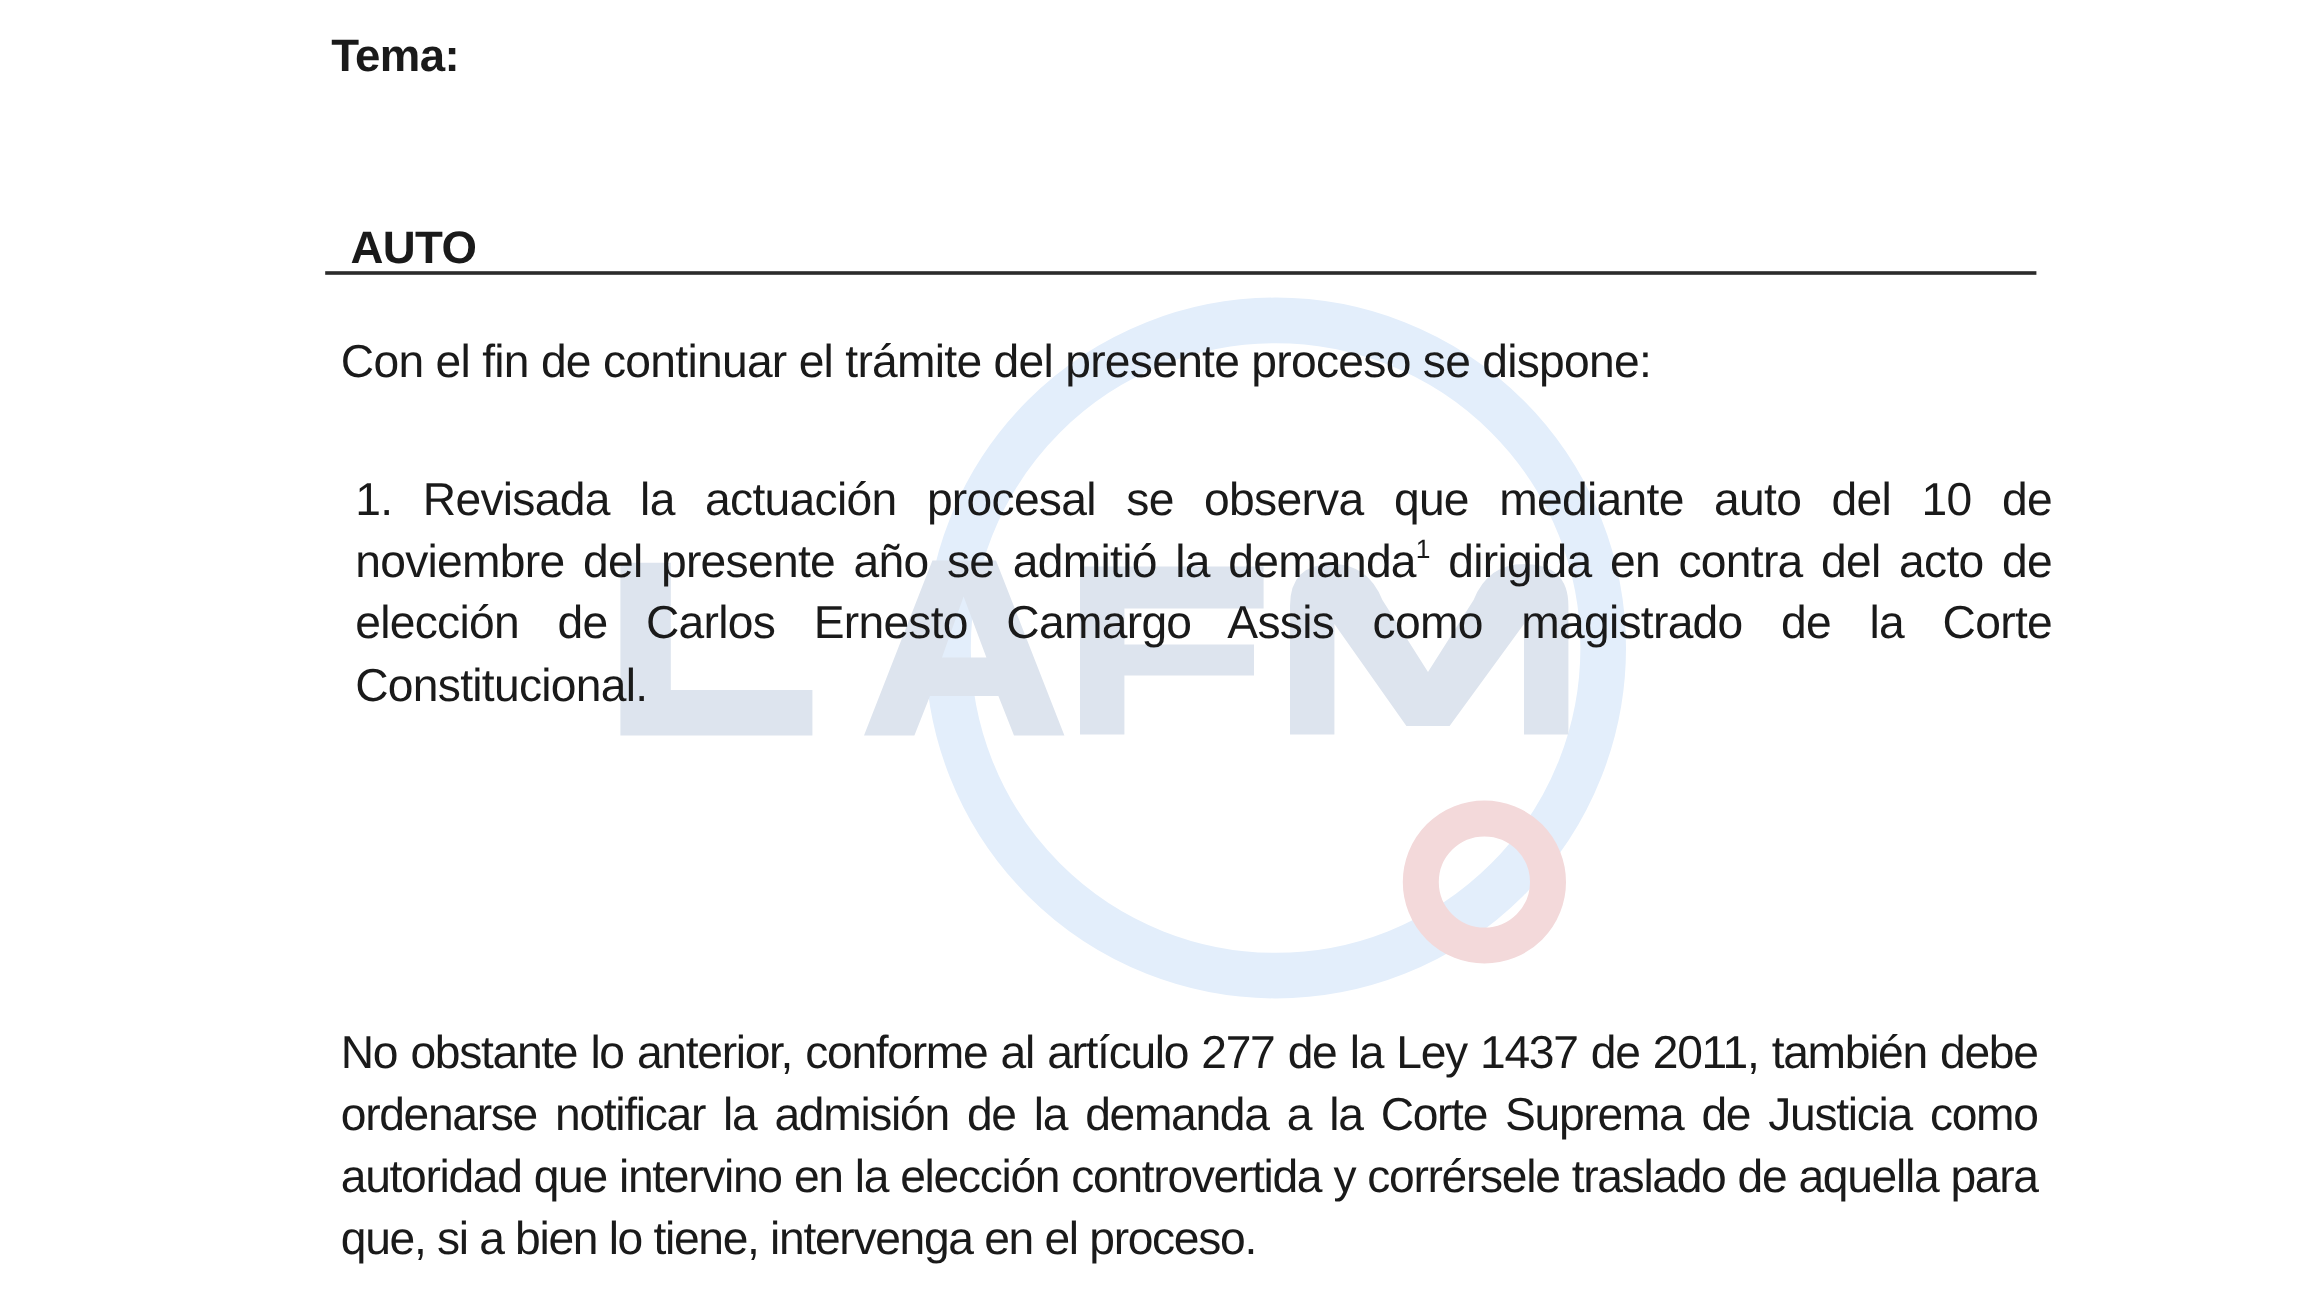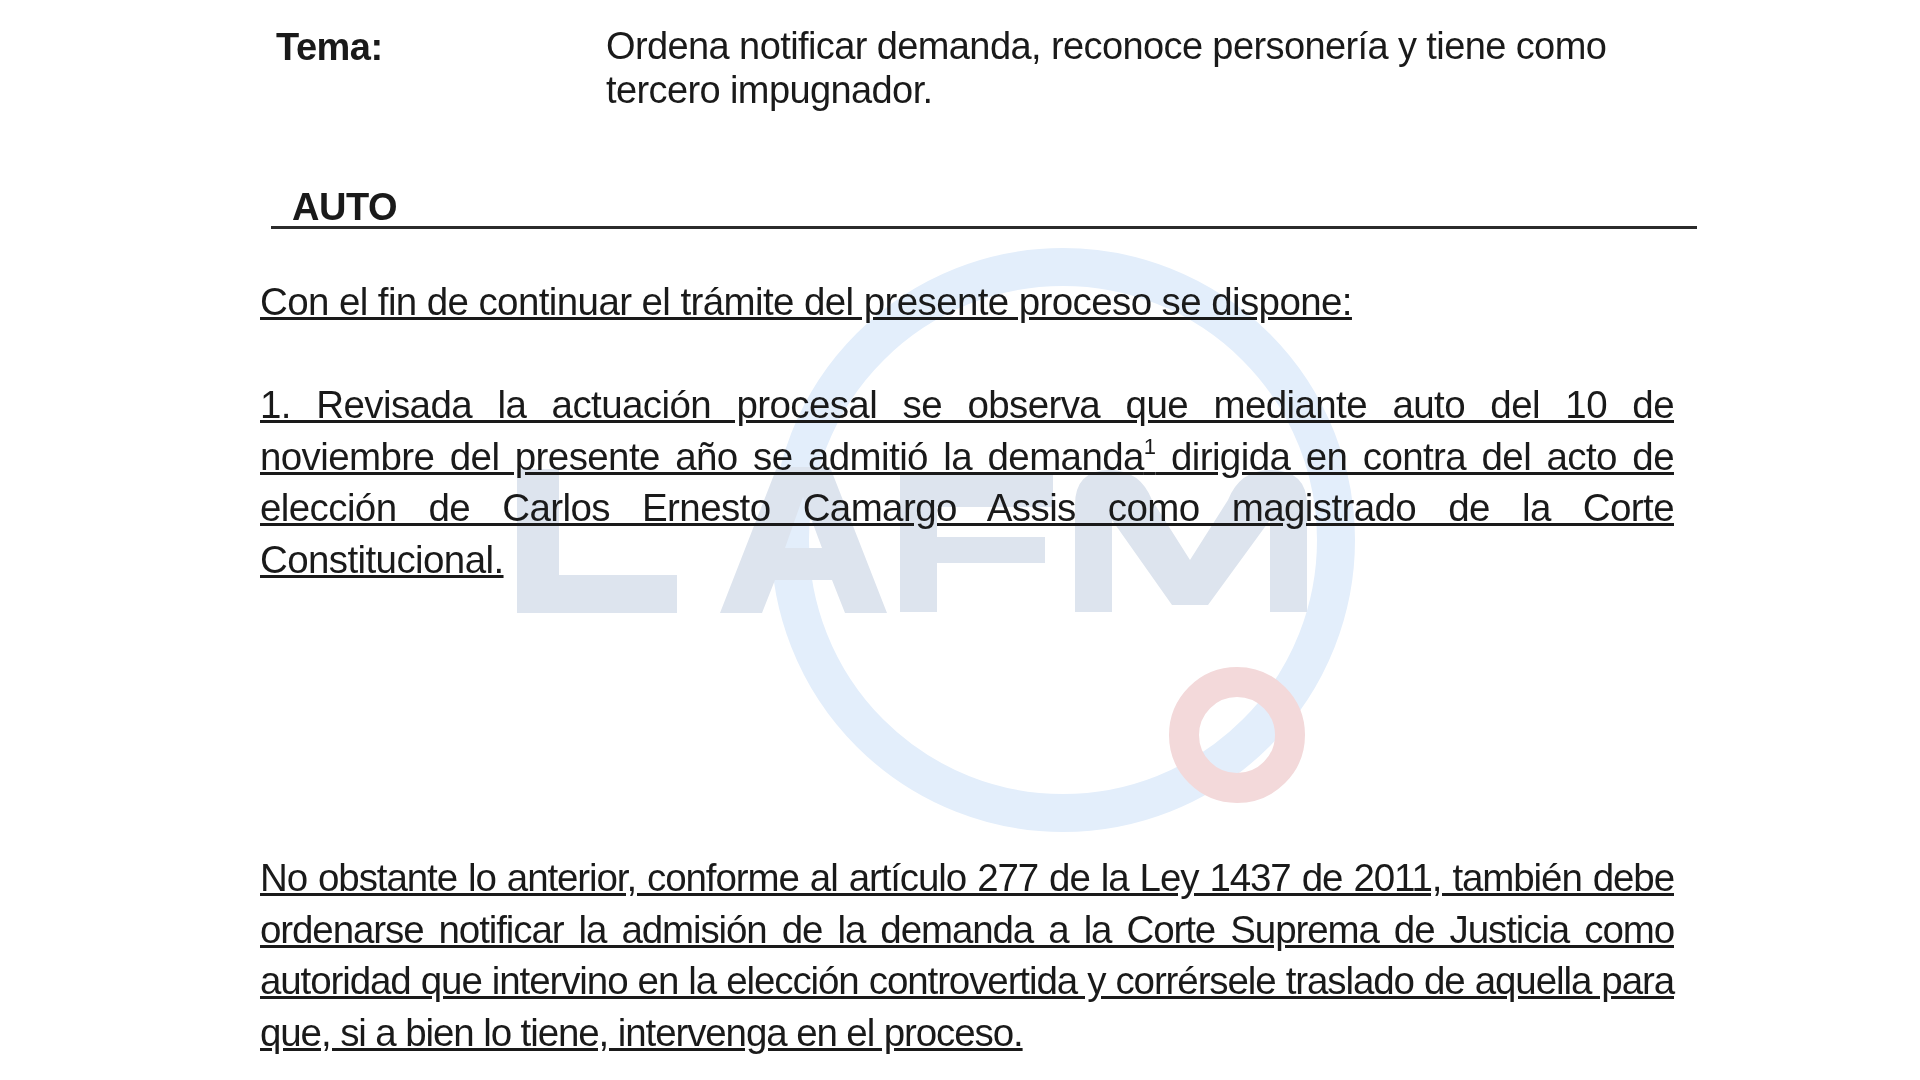--- a/index.html
+++ b/index.html
@@ -22,23 +22,23 @@
   }
   .auto-heading {
     position: absolute; left: 276px; top: 168px;
     font-size: 38px; font-weight: bold; line-height: 46px; letter-spacing: -0.5px;
   }
   .rule {
     position: absolute; left: 271px; top: 226px; width: 1426px; height: 3px;
     background: #2b2b2b;
   }
   .para {
-    position: absolute; left: 260px; width: 1414px;
+    position: absolute; left: 284px; width: 1414px;
     font-size: 38.5px; line-height: 51.5px; text-align: justify;
-    text-align-last: left; letter-spacing: -0.6px; text-decoration: underline;
+    text-align-last: left; letter-spacing: -0.6px;
   }
   .intro { top: 276px; }
   .p1 { top: 379px; }
   .p2 { top: 642px; }
   .p3 { top: 852px; letter-spacing: -1.1px; }
   sup.fn { font-size: 22px; line-height: 0; position: relative; top: -2px; }
 </style>
 </head>
 <body>
 
@@ -52,24 +52,23 @@
 
   <path d="M900 472 H1053 V507 H937 V537 H1045 V563 H937 V612 H900 Z" fill="#dde4ee"></path>
 
   <path d="M1075 612 V505 Q1075 470 1110 470 Q1140 470 1152 500 L1190 560 L1228 500 Q1240 470 1270 470 Q1307 470 1307 505 V612 H1270 V520 L1208 605 H1172 L1112 520 V612 Z" fill="#dde4ee"></path>
 
   <circle cx="1237" cy="735" r="53" fill="none" stroke="#f3d9da" stroke-width="30"></circle>
 </svg>
 
 <main class="page">
   <div class="tema-label">Tema:</div>
-  <div class="tema-value">Ordena notificar demanda, reconoce personería y tiene como tercero impugnador.</div>
 
   <h2 class="auto-heading" style="margin:16px;">AUTO</h2>
   <div class="rule"></div>
 
   <p class="para intro" style="margin:0;">Con el fin de continuar el trámite del presente proceso se dispone:</p>
 
-  <p class="para p1" style="margin:0;"><span>1. Revisada la actuación procesal se observa que mediante auto del 10 de noviembre del presente año se admitió la demanda</span><sup class="fn">1</sup><span> dirigida en contra del acto de elección de Carlos Ernesto Camargo Assis como magistrado de la Corte Constitucional.</span></p>
+  <p class="para p1" style="margin:12px;"><span>1. Revisada la actuación procesal se observa que mediante auto del 10 de noviembre del presente año se admitió la demanda</span><sup class="fn">1</sup><span> dirigida en contra del acto de elección de Carlos Ernesto Camargo Assis como magistrado de la Corte Constitucional.</span></p>
 
 
   <p class="para p3" style="margin:0;">No obstante lo anterior, conforme al artículo 277 de la Ley 1437 de 2011, también debe ordenarse notificar la admisión de la demanda a la Corte Suprema de Justicia como autoridad que intervino en la elección controvertida y corrérsele traslado de aquella para que, si a bien lo tiene, intervenga en el proceso.</p>
 </main>
 
 </body></html>

